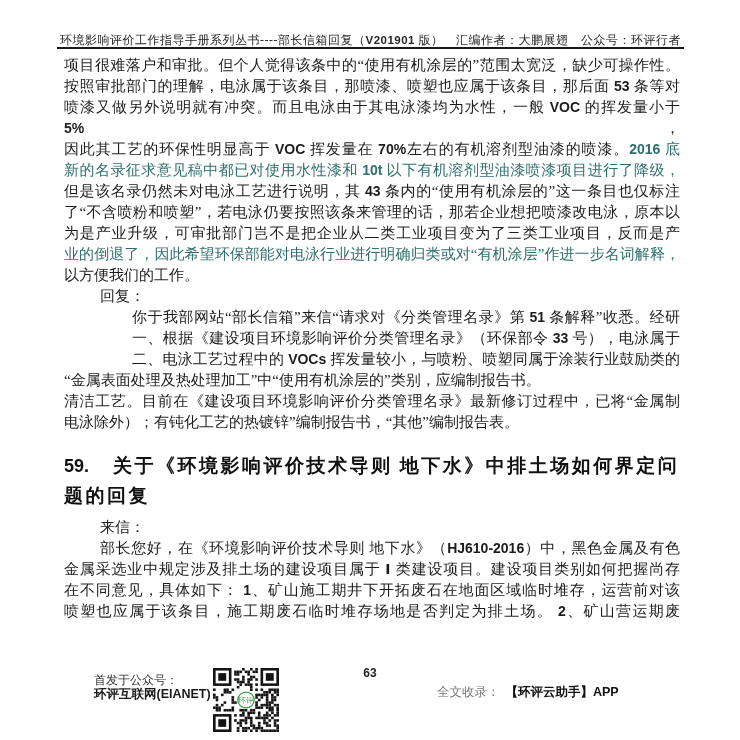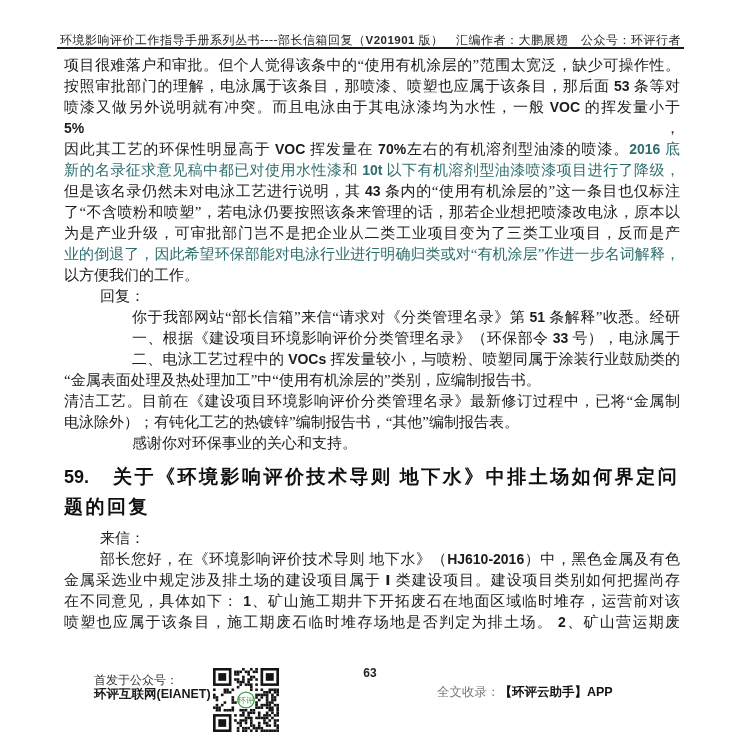--- a/index.html
+++ b/index.html
@@ -18,21 +18,21 @@
     font-size:15px;line-height:21px;text-align:justify;white-space:normal;
     color:var(--text,#1c1c1c);
   }
   .tline.jl{text-align-last:justify;}
   .ind1{padding-left:36px;}
   .ind2{padding-left:68px;}
   .b{font-family:"Liberation Sans","DejaVu Sans",sans-serif;font-weight:700;font-size:14px;}
   .teal{color:var(--teal,#2f6e6e);}
   
   .heading59{
-    margin:8px 0 6px 0;font-weight:700;font-size:19px;line-height:30px;
+    margin:18px 0 6px 0;font-weight:700;font-size:19px;line-height:30px;
     letter-spacing:2.5px;color:#111;font-style:normal;
   }
   .heading59 .h-num{
     font-family:"Liberation Sans","DejaVu Sans",sans-serif;letter-spacing:0;
     margin-right:24px;font-size:18px;
   }
   
   .footer-left{
     position:absolute;left:94px;top:673px;font-family:Liberation Sans, sans-serif;
     font-size:12px;line-height:14px;color:#333;
@@ -42,21 +42,21 @@
   .qr svg{width:100%;height:100%;display:block;}
   .page-num{
     position:absolute;left:0;right:0;top:666px;text-align:center;
     font-family:"Liberation Sans","DejaVu Sans",sans-serif;font-weight:700;font-size:12px;color:#222;
   }
   .footer-right{
     position:absolute;left:437px;top:684px;font-family:"Liberation Sans","DejaVu Sans",sans-serif;
     font-size:12.5px;
   }
   .footer-right .lbl{color:#7a7a7a;}
-  .footer-right .val{font-weight:700;color:#111;}
+  .footer-right .val{font-weight:700;color:#111;margin-left:6px;}
 </style>
 </head>
 <body>
 
 <div class="page">
 
   <div class="header">
       <div class="tline ind0"><span>环境影响评价工作指导手册系列丛书----部长信箱回复（</span><span class="b">V201901</span><span> 版）　汇编作者：大鹏展翅　公众号：环评行者</span></div>
     </div>
   <div class="rule"></div>
@@ -73,21 +73,20 @@
         <div class="tline ind0 jl"><span>为是产业升级，可审批部门岂不是把企业从二类工业项目变为了三类工业项目，反而是产</span></div>
         <div class="tline ind0 jl"><span class="teal">业的倒退了，因此希望环保部能对电泳行业进行明确归类或对“有机涂层”作进一步名词解释，</span></div>
         <div class="tline ind0"><span>以方便我们的工作。</span></div>
         <div class="tline ind1"><span>回复：</span></div>
         <div class="tline ind2 jl"><span>你于我部网站“部长信箱”来信“请求对《分类管理名录》第 </span><span class="b">51</span><span> 条解释”收悉。经研</span></div>
         <div class="tline ind2 jl"><span>一、根据《建设项目环境影响评价分类管理名录》（环保部令 </span><span class="b">33</span><span> 号），电泳属于</span></div>
         <div class="tline ind2 jl"><span>二、电泳工艺过程中的 </span><span class="b">VOCs</span><span> 挥发量较小，与喷粉、喷塑同属于涂装行业鼓励类的</span></div>
         <div class="tline ind0"><span>“金属表面处理及热处理加工”中“使用有机涂层的”类别，应编制报告书。</span></div>
         <div class="tline ind0 jl"><span>清洁工艺。目前在《建设项目环境影响评价分类管理名录》最新修订过程中，已将“金属制</span></div>
         <div class="tline ind0"><span>电泳除外）；有钝化工艺的热镀锌”编制报告书，“其他”编制报告表。</span></div>
-        <div class="tline ind2"><span>感谢你对环保事业的关心和支持。</span></div>
       </div>
 
     <div class="heading59">
       <span class="h-num">59.</span><span class="h-text">关于《环境影响评价技术导则 地下水》中排土场如何界定问题的回复</span>
     </div>
 
     <div>
         <div class="tline ind1"><span>来信：</span></div>
         <div class="tline ind1 jl"><span>部长您好，在《环境影响评价技术导则 地下水》（</span><span class="b">HJ610-2016</span><span>）中，黑色金属及有色</span></div>
         <div class="tline ind0 jl"><span>金属采选业中规定涉及排土场的建设项目属于 </span><span class="b">Ⅰ</span><span> 类建设项目。建设项目类别如何把握尚存</span></div>

